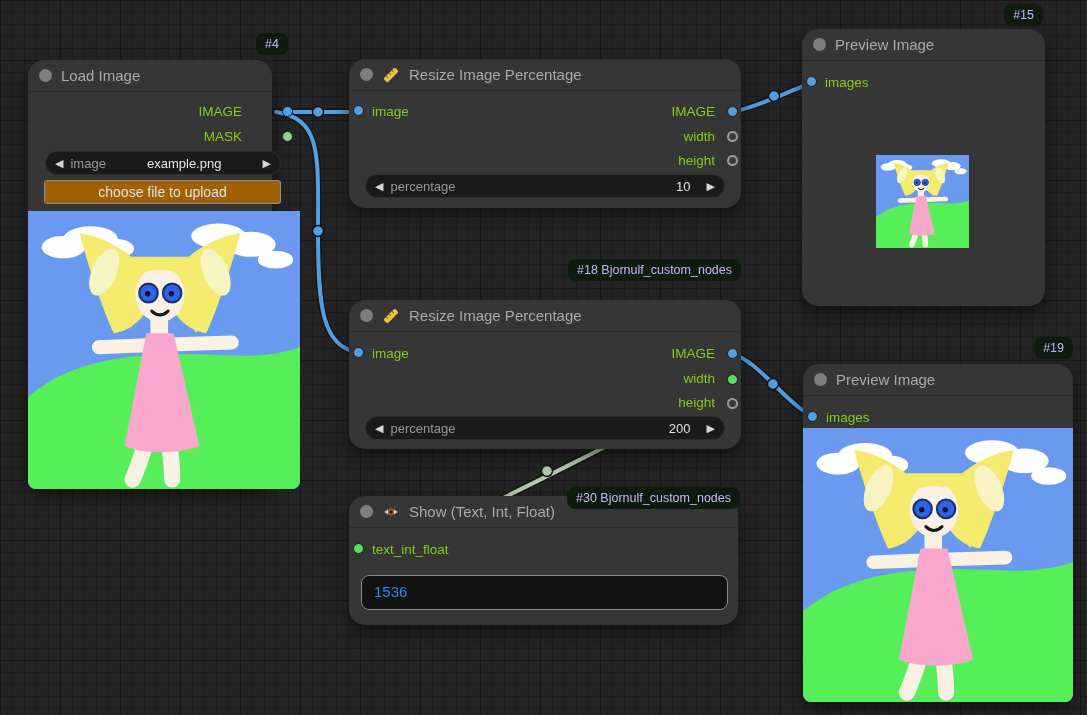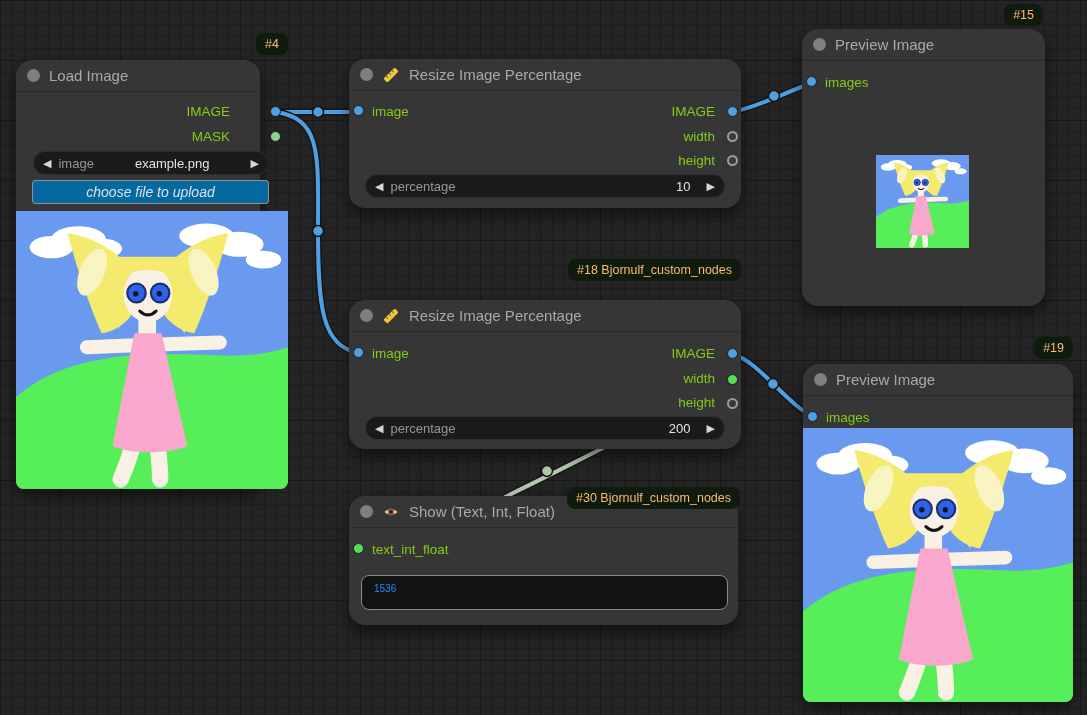--- a/index.html
+++ b/index.html
@@ -23,50 +23,50 @@
   .rdot.sage{fill:#b2c9ae;stroke:#151515;stroke-width:1.5;}
 
   .node{position:absolute;z-index:2;background:#363636;border-radius:16px;
         box-shadow:0 7px 16px rgba(0,0,0,.5);}
   .hdr{height:31px;display:flex;align-items:center;gap:9px;padding:0 11px;
        color:#a9a9a9;font-size:15px;border-bottom:1px solid #2b2b2b;
        white-space:nowrap;overflow:hidden;}
   .cdot{width:13px;height:13px;border-radius:50%;background:#7f7f7f;flex:none;}
   .hicon{width:18px;height:18px;flex:none;display:block;}
 
-  .badge{position:absolute;z-index:3;background:#0e1b0e;color:#fdba74;
+  .badge{position:absolute;z-index:3;background:#0e1b0e;color:#c4b5fd;
          font-size:12.5px;line-height:1;padding:5px 9px 4px;border-radius:8px;
          font-family:"Liberation Sans",sans-serif;white-space:nowrap;}
 
   .slot-label{position:absolute;font-size:13.5px;color:#84cc16;white-space:nowrap;}
   .slot-label.right{text-align:right;}
   .dot{position:absolute;width:11px;height:11px;border-radius:50%;
        box-sizing:border-box;border:1px solid #1d1d1d;}
   .dot.blue{background:#4fa0e2;}
   .dot.green{background:#57dd57;}
   .dot.lgreen{background:#8fd08f;}
   .dot.gray{background:#3a3a3a;border:2px solid #9a9aa3;}
 
   .pill{position:absolute;height:24px;background:#1a1a1a;border:1px solid #2e2e2e;
         border-radius:13px;display:flex;align-items:center;padding:0 9px;
         box-sizing:border-box;font-size:13px;color:#cfcfcf;}
   .pill .arr{color:#d6d6d6;font-size:11px;line-height:1;}
   .pill .wlabel{color:#979797;margin-left:7px;}
   .pill .wvalue{color:#e3e3e3;}
   .pill .spring{flex:1;}
 
-  .upload-btn{position:absolute;height:24px;background:#0369a1;border:1px solid #8f8f8f;
+  .upload-btn{position:absolute;height:24px;background:#a16207;border:1px solid #8f8f8f;
         border-radius:3px;display:flex;align-items:center;justify-content:center;
-        box-sizing:border-box;font-size:14px;color:#e0e0e0;cursor:pointer;font-style:italic;}
+        box-sizing:border-box;font-size:14px;color:#e0e0e0;cursor:pointer;}
 
   .art{position:absolute;display:block;}
   .art.clipbtm{border-radius:0 0 8px 8px;}
 
   .showbox{position:absolute;background:#121212;border:1px solid #8a8a8a;border-radius:8px;
-        box-sizing:border-box;color:#1f8fff;font-size:10px;padding:7px 12px;}
+        box-sizing:border-box;color:#1f8fff;font-size:15px;padding:7px 12px;}
 </style>
 </head>
 <body>
 
 <div id="canvas">
 
   <svg width="0" height="0" style="position:absolute" aria-hidden="true">
     <defs>
       <g id="kid">
         <rect width="100" height="100" fill="#699aef"></rect>
@@ -129,21 +129,21 @@
     <circle class="rdot blue" cx="773" cy="384" r="5.5"></circle>
     <circle class="rdot sage" cx="547" cy="471" r="5.5"></circle>
   </svg>
 
   <div class="badge" style="right:799px;top:33px">#4</div>
   <div class="badge" style="right:44px;top:4px">#15</div>
   <div class="badge" style="right:346px;top:259px">#18 Bjornulf_custom_nodes</div>
   <div class="badge" style="right:347px;top:487px">#30 Bjornulf_custom_nodes</div>
   <div class="badge" style="right:14px;top:337px">#19</div>
 
-  <div class="node" style="left:16px;top:60px;width:244px;height:429px">
+  <div class="node" style="left:28px;top:60px;width:244px;height:429px">
     <div class="hdr">
       <span class="cdot"></span>
       <span>Load Image</span>
     </div>
     <div class="slot-label right" style="right:30px;top:44px">IMAGE</div>
     <span class="dot blue" style="left:254px;top:46px"></span>
     <div class="slot-label right" style="right:30px;top:69px">MASK</div>
     <span class="dot lgreen" style="left:254px;top:71px"></span>
 
     <div class="pill" style="left:17px;top:91px;width:236px">

